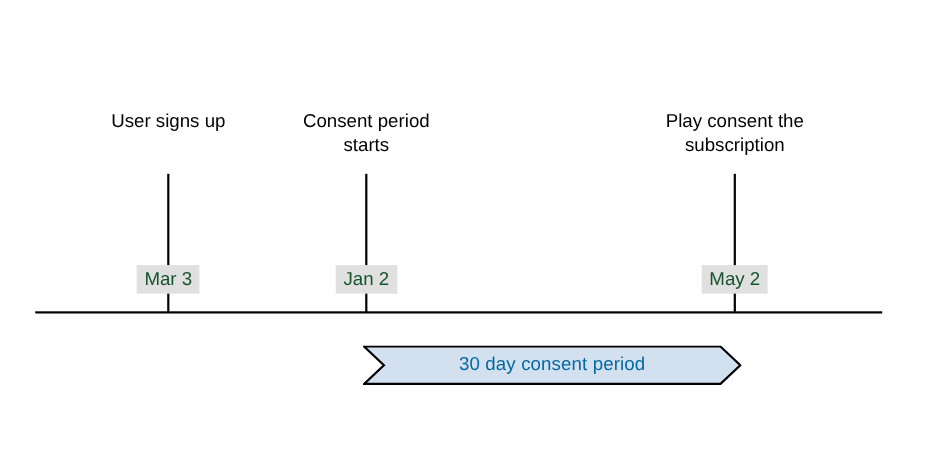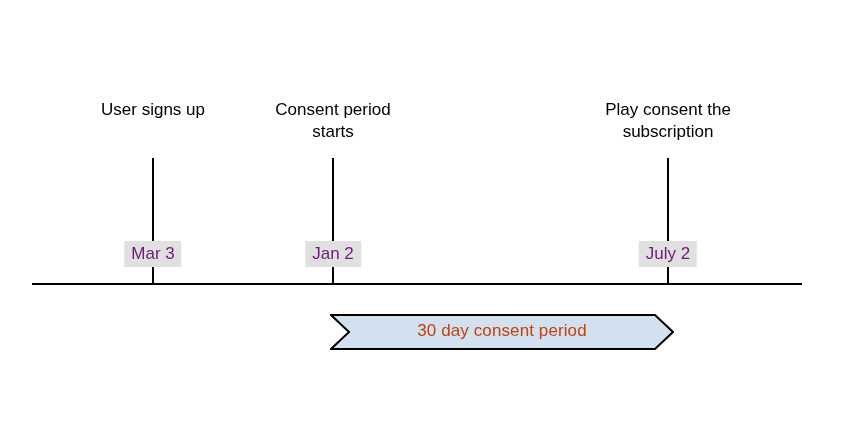--- a/index.html
+++ b/index.html
@@ -55,21 +55,21 @@
     color: #000000;
     white-space: pre-line;
   }
   .event-date {
     position: absolute;
     top: 241px;
     left: 50%;
     transform: translateX(-50%);
     font-size: 17px;
     line-height: 23px;
-    color: #701a75;
+    color: #14532d;
     background: #e0e0e0;
     padding: 1px 7px 2px 7px;
     white-space: nowrap;
   }
 
   
   .banner {
     position: absolute;
     left: 330px;
     top: 314px;
@@ -84,21 +84,21 @@
   .banner-label {
     position: absolute;
     left: 0;
     top: 0;
     width: 344px;
     height: 34px;
     display: flex;
     align-items: center;
     justify-content: center;
     font-size: 17px;
-    color: #c2410c;
+    color: #0369a1;
     letter-spacing: 0.1px;
   }
 </style>
 </head>
 <body>
 
 <div id="canvas">
 
   <div class="axis-line"></div>
 
@@ -112,21 +112,21 @@
     <div class="event-title">Consent period
 starts</div>
     <div class="event-stem"></div>
     <div class="event-date">Jan 2</div>
   </div>
 
   <div class="event" style="left:668px;">
     <div class="event-title">Play consent the
 subscription</div>
     <div class="event-stem"></div>
-    <div class="event-date">July 2</div>
+    <div class="event-date">May 2</div>
   </div>
 
   <div class="banner">
     <svg viewBox="0 0 344 36" preserveAspectRatio="none">
       <polygon points="1,1 325,1 343,18 325,35 1,35 19,18" fill="#d2e0ef" stroke="#000000" stroke-width="2" stroke-linejoin="miter"></polygon>
     </svg>
     <div class="banner-label">30 day consent period</div>
   </div>
 
 </div>

